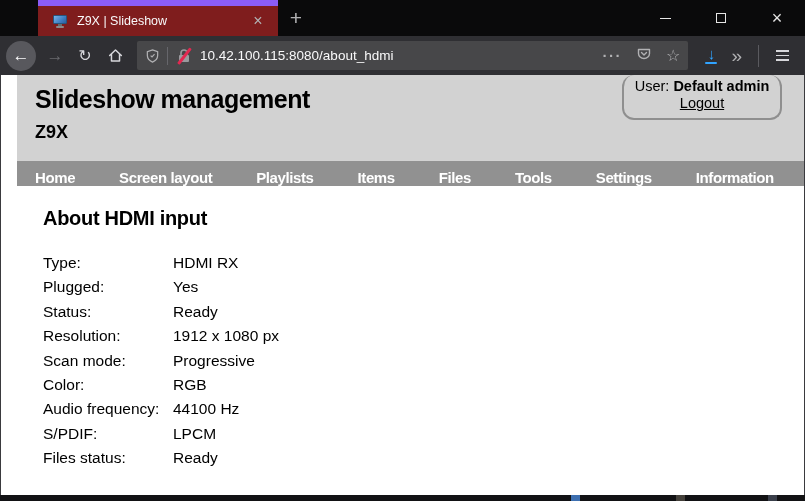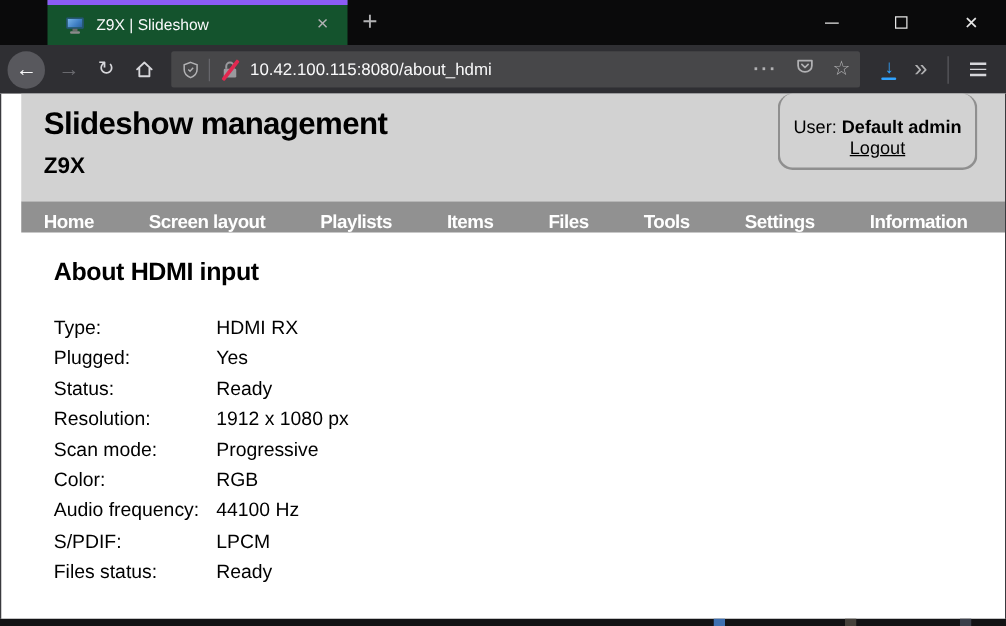--- a/index.html
+++ b/index.html
@@ -2,21 +2,21 @@
 <html><head>
 <meta charset="utf-8">
 <style>
   * { margin:0; padding:0; box-sizing:border-box; }
   html,body { width:805px; height:501px; overflow:hidden; background:#000; }
   body { font-family:"Liberation Sans", sans-serif; }
   .window { width:805px; height:501px; display:flex; flex-direction:column; background:#fff; position:relative; }
 
   
   .tabbar { height:36px; background:#0a0a0b; display:flex; align-items:stretch; flex:0 0 auto; }
-  .tab { margin-left:38px; width:240px; background:#14532d; border-top:4px solid #8b5cf6;
+  .tab { margin-left:38px; width:240px; background:#7f1d1d; border-top:6px solid #8b5cf6;
          display:flex; align-items:center; padding:0 10px 0 14px; position:relative; }
   .tab-title { color:#f9f9fa; font-size:12.5px; flex:1; margin-left:9px; white-space:nowrap; overflow:hidden; }
   .favicon { width:16px; height:15px; position:relative; flex:0 0 auto; }
   .favicon .screen { position:absolute; left:1px; top:1px; width:14px; height:9px; background:#4a8fd4;
                      border:1px solid #27567f; border-radius:1px;
                      background:linear-gradient(135deg,#79b4e8 0%,#3f7fc4 60%,#2d5f9c 100%); }
   .favicon .neck { position:absolute; left:6px; top:10px; width:4px; height:2px; background:#6b6b6b; }
   .favicon .base { position:absolute; left:4px; top:12px; width:8px; height:2px; background:#8a8a8a; border-radius:1px; }
   .tab-close { color:#b1b1b3; font-size:16px; width:20px; text-align:center; cursor:default; line-height:1; }
   .newtab { color:#b1b1b3; font-size:21px; width:36px; display:flex; align-items:center; justify-content:center; font-weight:300; }
@@ -51,21 +51,21 @@
   .hamburger { display:flex; flex-direction:column; gap:3px; width:30px; align-items:center; }
   .hamburger i { display:block; width:13px; height:1.6px; background:#d7d7db; }
 
   
   .page { flex:1; background:#fff; border-left:1px solid #3a3a3e; border-right:1px solid #3a3a3e; display:flex; flex-direction:column; min-height:0;padding-left:16px; }
   .pageheader { height:86px; background:#d2d2d2; position:relative; padding:10px 0 0 18px; flex:0 0 auto; }
   .pageheader h1 { font-size:25px; font-weight:bold; color:#000; letter-spacing:-0.5px; }
   .pageheader h2 { font-size:18px; font-weight:bold; color:#000; margin-top:8px; }
   .userbox { position:absolute; top:0; right:22px; width:160px; background:#d2d2d2;
              border:2px solid #8f8f8f; border-top:none; border-radius:12px; padding:3px 8px 6px; text-align:center; }
-  .userbox .uline { font-size:14.5px; color:#000; white-space:nowrap;margin-top:16px; }
+  .userbox .uline { font-size:14.5px; color:#000; white-space:nowrap; }
   .userbox .uname { font-weight:bold; }
   .userbox a { color:#000; font-size:14.5px; }
 
   .navbar { height:25px; background:#919191; display:flex; align-items:flex-end; gap:44px; padding-left:18px; flex:0 0 auto; }
   .navbar .navitem { color:#fff; font-weight:bold; font-size:15px; letter-spacing:-0.4px; white-space:nowrap; }
 
   .content { flex:1; padding:21px 0 0 26px; }
   .content h3 { font-size:20px; font-weight:bold; color:#000; margin-bottom:21px; letter-spacing:-0.3px; }
   .inforow { font-size:15.5px; color:#000; line-height:24.4px; display:flex; }
   .inforow .lbl { width:130px; flex:0 0 auto; }

